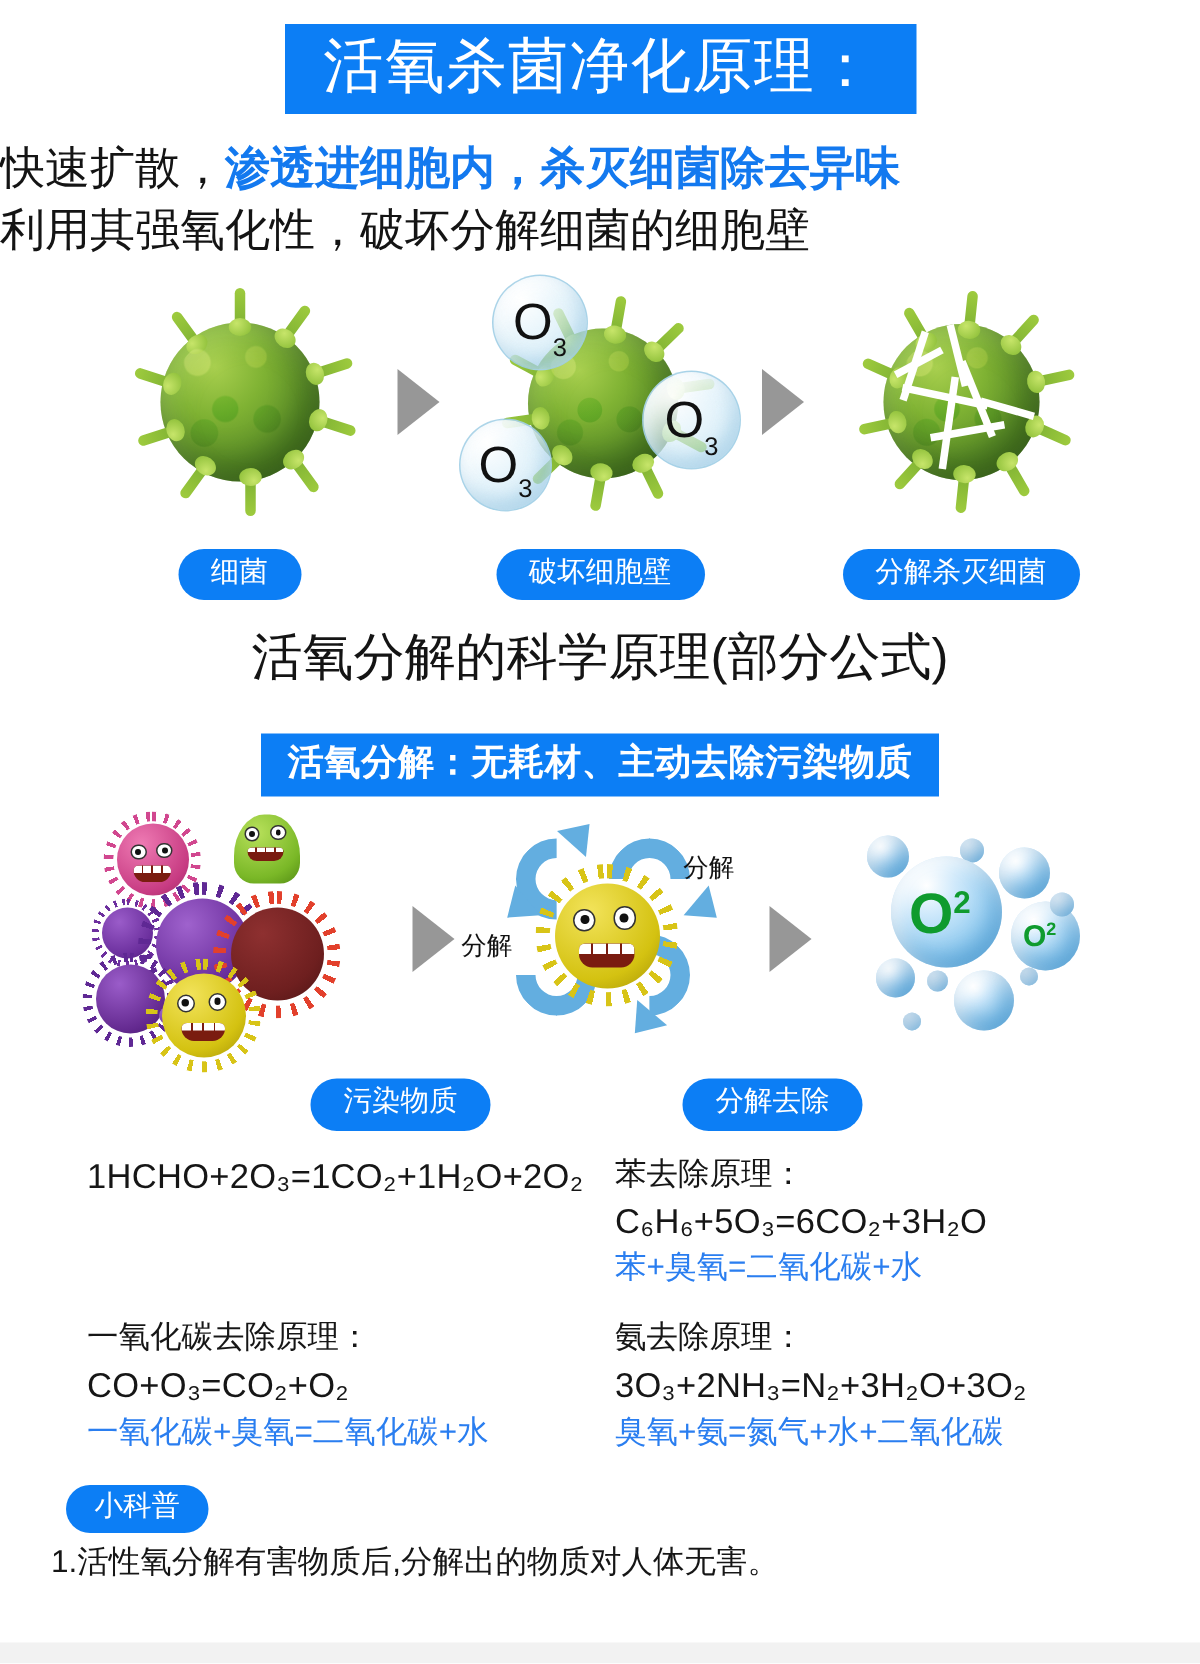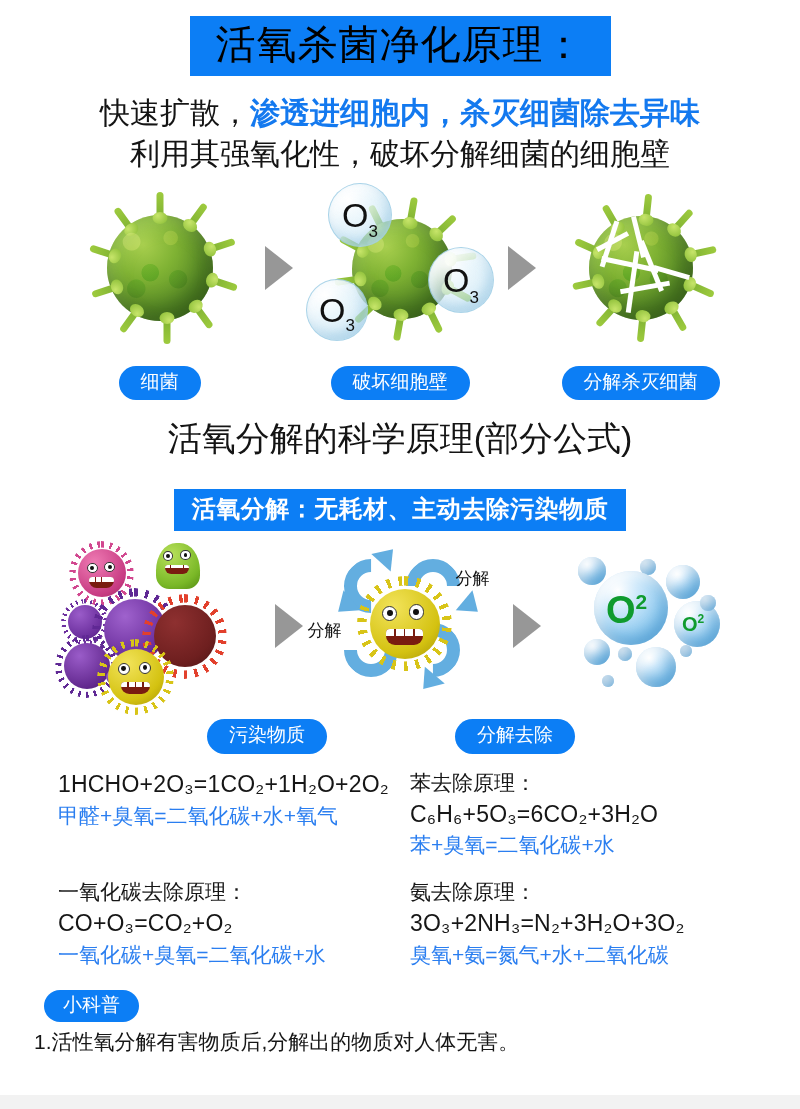--- a/index.html
+++ b/index.html
@@ -10,30 +10,30 @@
     color: #1a1a1a;
     overflow: hidden;
   }
   .page { position: relative; width: 800px; height: 1109px; background:#fff; }
 
   
   .title-banner-wrap { text-align: center; padding-top: 16px; }
   .title-banner {
     display: inline-block;
     background: #0c7ef5;
-    color: #000000;
+    color: #ffffff;
     font-size: 40px;
     font-weight: 400;
     letter-spacing: 1px;
     padding: 6px 26px 9px 26px;
     line-height: 1.12;
   }
 
   
-  .subtitle { text-align: center; margin-top: 16px; }
+  .subtitle { margin-top: 16px; }
   .sub-line {
     font-size: 30px;
     line-height: 1.38;
     white-space: nowrap;
   }
   .sub-line .blk { color: #141414; font-weight: 400; }
   .sub-line .blue { color: #1379ef; font-weight: bold; }
   .sub-line-2 { color: #141414; font-size: 30px; line-height: 1.38; }
 
   
@@ -432,21 +432,20 @@
       <div class="pill">分解去除</div>
     </div>
     <div style="width:28px;"></div>
   </div>
 
   <div class="formulas">
     <div class="f-cols">
       <div class="f-col">
         <div class="f-block">
           <div class="f-eq">1HCHO+2O₃=1CO₂+1H₂O+2O₂</div>
-          <div class="f-cn">甲醛+臭氧=二氧化碳+水+氧气</div>
         </div>
       </div>
       <div class="f-col right">
         <div class="f-block">
           <div class="f-title">苯去除原理：</div>
           <div class="f-eq">C₆H₆+5O₃=6CO₂+3H₂O</div>
           <div class="f-cn">苯+臭氧=二氧化碳+水</div>
         </div>
       </div>
     </div>

